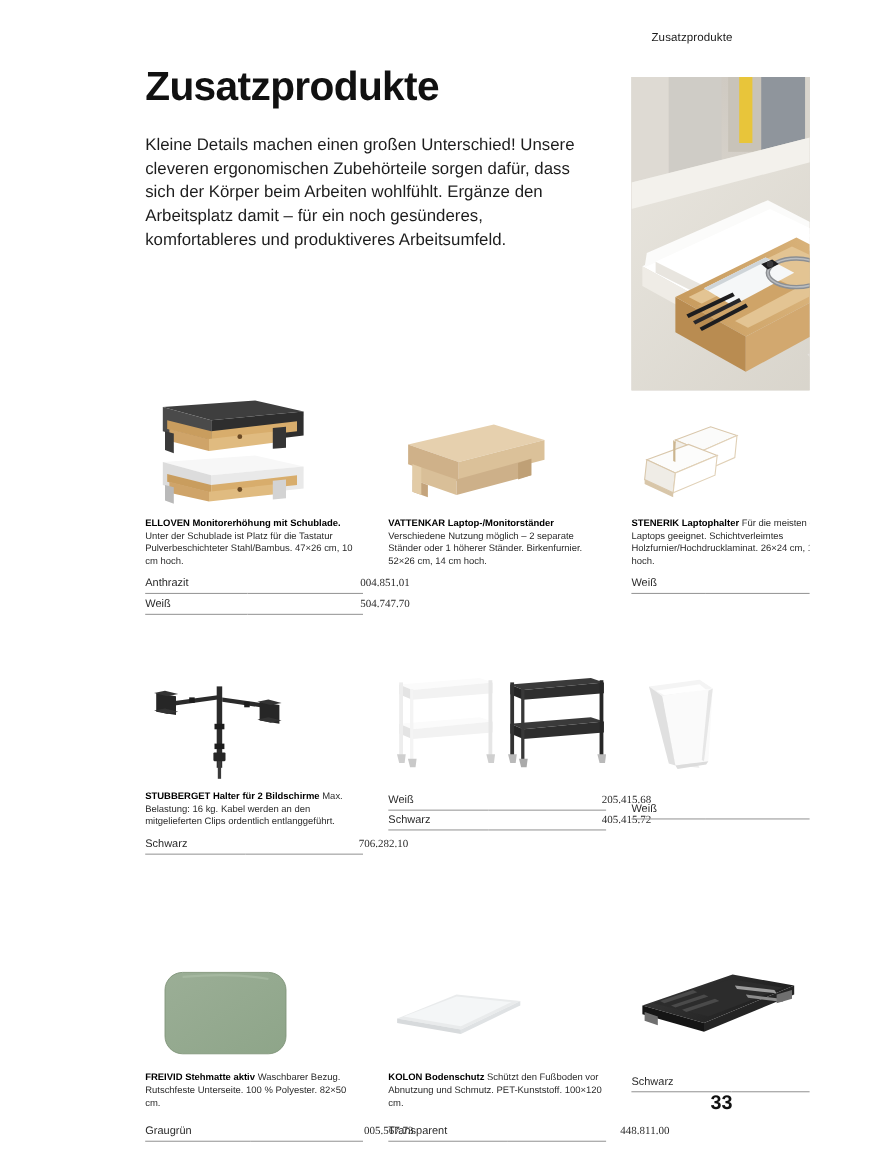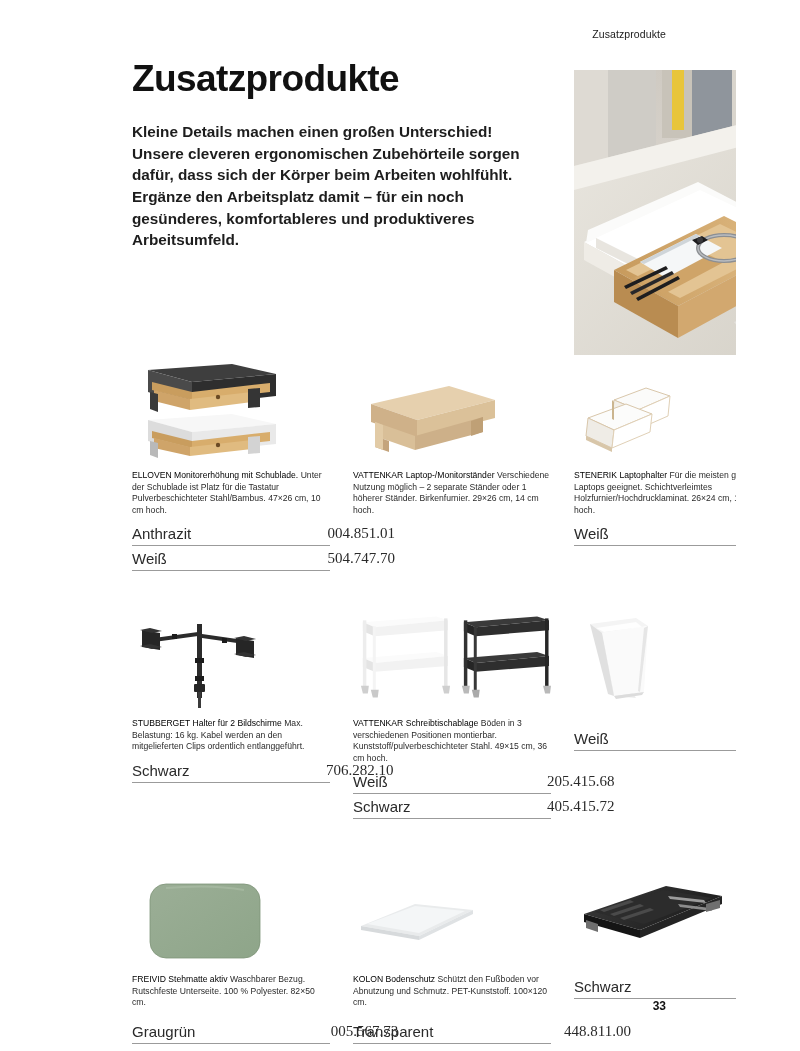--- a/index.html
+++ b/index.html
@@ -45,21 +45,20 @@
     line-height: 1.05;
     margin: 0 0 22px 0;
     color: #111111;
   }
   .intro-text {
     font-size: 15.3px;
     line-height: 1.42;
     color: #1d1d1d;
     margin: 0;
     width: 410px;
-    font-weight: bold;
   }
 
   
   .hero {
     position: absolute;
     left: 510px;
     top: 70px;
     width: 222px;
     height: 285px;
     overflow: hidden;
@@ -97,38 +96,38 @@
     margin-bottom: 6px;
   }
   .prod-img svg { display: block; }
 
   .prod-desc {
     font-size: 8.6px;
     line-height: 1.36;
     color: #2a2a2a;
     margin: 0 0 5px 0;
   }
-  .prod-desc b { color: #000; font-weight: normal; }
+  .prod-desc b { color: #000; font-weight: bold; }
 
   .variants { width: 100%; border-collapse: collapse; }
   .variants tr { border-bottom: 1px solid #9b9b9b; }
   .variants td {
-    font-size: 15px;
+    font-size: 10px;
     color: #2a2a2a;
     padding: 3.5px 0 3px 0;
     vertical-align: bottom;
   }
   .variants td.art { text-align: left; padding-left: 52%; white-space: nowrap; font-family: Liberation Serif, serif; }
 
   
   .page-number {
     position: absolute;
     right: 70px;
     bottom: 38px;
-    font-size: 12px;
+    font-size: 18px;
     font-weight: bold;
     color: #111111;
   }
 </style>
 </head>
 <body>
 
 <div class="page">
 
   <div class="running-header">Zusatzprodukte</div>
@@ -262,21 +261,21 @@
             <path d="M22 70 L62 84 L62 98 L22 84 Z" fill="#d9bf98"></path>
             <path d="M62 84 L130 65 L130 80 L62 98 Z" fill="#cdb089"></path>
             <path d="M22 84 L36 89 L36 100 L22 95 Z" fill="#c4a47c"></path>
             <path d="M118 69 L130 65 L130 80 L118 84 Z" fill="#bfa076"></path>
             <path d="M22 70 L30 73 L30 98 L22 95 Z" fill="#e2cba6"></path>
           </svg>
         </div>
         <p class="prod-desc">
           <b>VATTENKAR</b>
           <b>Laptop-/Monitorständer</b>
-          <span>Verschiedene Nutzung möglich – 2 separate Ständer oder 1 höherer Ständer. Birkenfurnier. 29×26 cm, 14 cm hoch.</span>
+          <span>Verschiedene Nutzung möglich – 2 separate Ständer oder 1 höherer Ständer. Birkenfurnier. 52×26 cm, 14 cm hoch.</span>
         </p>
       </div>
 
       <div class="cell r1">
         <div class="prod-img">
           <svg width="150" height="112" viewBox="0 0 150 112">
 
             <path d="M40 48 L72 36 L96 44 L64 58 Z" fill="#fbfbfa" stroke="#d9c7ab" stroke-width="1"></path>
             <path d="M40 48 L64 58 L62 78 L38 68 Z" fill="#f2efe9" stroke="#d9c7ab" stroke-width="1"></path>
             <path d="M62 78 L94 64 L96 44 L64 58 Z" fill="#ffffff" stroke="#e0d0b6" stroke-width="1"></path>
@@ -371,25 +370,20 @@
               <path d="M124 63 L198 56 L198 66 L124 72 Z" fill="#2e2e2e"></path>
               <rect x="112" y="20" width="3.5" height="68" fill="#323232"></rect>
               <rect x="194" y="18" width="3.5" height="70" fill="#272727"></rect>
               <rect x="122" y="26" width="3" height="66" fill="#383838"></rect>
               <path d="M110 86 L118 86 L117 94 L112 94 Z" fill="#b9b9b9"></path>
               <path d="M192 86 L200 86 L199 94 L194 94 Z" fill="#b9b9b9"></path>
               <path d="M120 90 L128 90 L127 98 L122 98 Z" fill="#aaaaaa"></path>
             </g>
           </svg>
         </div>
-        <p class="prod-desc">
-          <b>VATTENKAR</b>
-          <b>Schreibtischablage</b>
-          <span>Böden in 3 verschiedenen Positionen montierbar. Kunststoff/pulverbeschichteter Stahl. 49×15 cm, 36 cm hoch.</span>
-        </p>
         <table class="variants">
           <tbody>
               <tr>
             <td>Weiß</td>
             <td class="art">205.415.68</td>
           </tr>
           <tr>
             <td>Schwarz</td>
             <td class="art">405.415.72</td>
           </tr>

